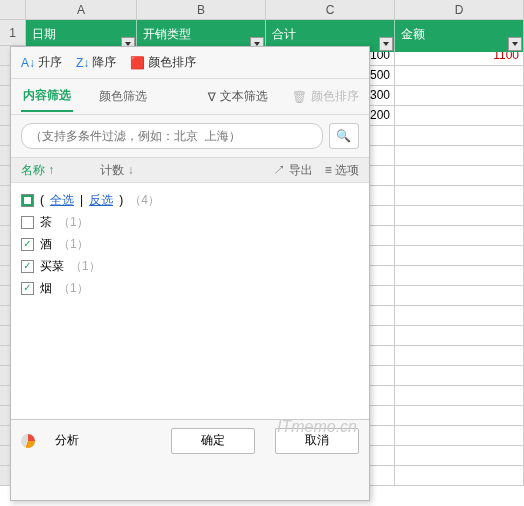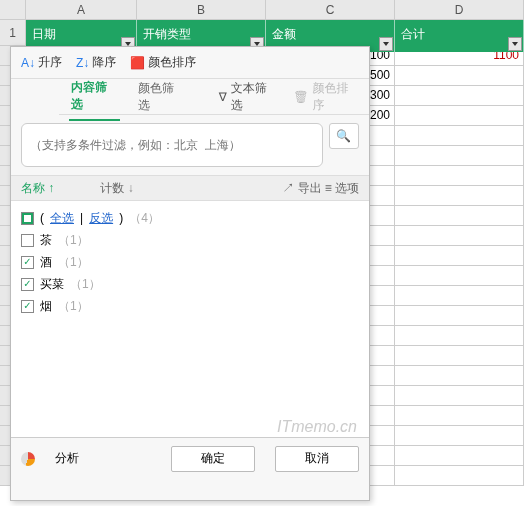--- a/index.html
+++ b/index.html
@@ -12,33 +12,33 @@
 .row{display:flex;height:20px;}
 .hdrcell{background:#1fa463;color:#fff;font-size:14px;padding-left:6px;line-height:26px;height:32px;border-right:1px solid #9ad4b8;position:relative;}
 .row1{height:26px;}
 .dd{position:absolute;right:1px;bottom:1px;width:14px;height:14px;background:#e8e8e8;border:1px solid #999;}
 .dd:after{content:"";position:absolute;top:4px;left:3px;border-left:3px solid transparent;border-right:3px solid transparent;border-top:4px solid #333;}
 .cell{border-right:1px solid #ccc;border-bottom:1px solid #ccc;text-align:right;padding-right:4px;line-height:19px;height:20px;background:#fff;}
 .red{color:#c00000;}
 .panel{position:absolute;top:46px;left:10px;width:360px;height:455px;background:#f7f7f7;border:1px solid #bbb;box-shadow:2px 2px 6px rgba(0,0,0,.2);}
 .p-sort{height:32px;display:flex;align-items:center;gap:14px;padding:0 10px;border-bottom:1px solid #ddd;}
 .sortbtn{display:flex;align-items:center;gap:3px;color:#333;cursor:pointer;}
-.p-tabs{height:36px;display:flex;align-items:center;padding:0 10px;gap:16px;border-bottom:1px solid #ddd;margin-left:48px;}
+.p-tabs{height:36px;display:flex;align-items:center;padding:0 10px;gap:24px;border-bottom:1px solid #ddd;}
 .tab{padding:6px 2px;color:#666;cursor:pointer;}
 .tab.active{color:#1fa463;border-bottom:2px solid #1fa463;font-weight:bold;}
 .spacer{flex:1;}
 .tool{display:flex;align-items:center;gap:4px;color:#555;cursor:pointer;}
 .tool.dis{color:#bbb;}
 .p-search{padding:8px 10px;display:flex;gap:6px;}
-.sinput{flex:1;height:44px;border:1px solid #ccc;border-radius:6px;padding:0 8px;color:#aaa;background:#fff;}
+.sinput{flex:1;height:26px;border:1px solid #ccc;border-radius:11px;padding:0 8px;color:#aaa;background:#fff;}
 .sbtn{width:30px;height:26px;border:1px solid #ccc;border-radius:3px;background:#fff;display:flex;align-items:center;justify-content:center;cursor:pointer;}
 .p-listhdr{height:26px;background:#eee;display:flex;align-items:center;padding:0 10px;border-top:1px solid #ddd;border-bottom:1px solid #ddd;}
 .lh-name{color:#1fa463;}
 .lh-count{margin-left:46px;color:#666;}
-.lh-right{margin-left:auto;display:flex;gap:3px;color:#666;}
+.lh-right{margin-left:auto;display:flex;gap:12px;color:#666;}
 .p-list{background:#fff;height:236px;padding:6px 10px;overflow:auto;}
 .item{display:flex;align-items:center;height:22px;gap:6px;}
 .cb{width:13px;height:13px;border:1px solid #888;background:#fff;display:inline-flex;align-items:center;justify-content:center;}
 .cb.ind{background:#1fa463;}
 .cb.ind:after{content:"";width:7px;height:7px;background:#fff;}
 .cb.chk{background:#fff;}
 .cb.chk:after{content:"✓";color:#1fa463;font-size:10px;line-height:10px;}
 .link{color:#2266cc;text-decoration:underline;cursor:pointer;}
 .cnt{color:#aaa;}
 .wm{position:absolute;right:12px;bottom:64px;color:#ccc;font-style:italic;font-size:16px;}
@@ -59,22 +59,22 @@
     <div class="rownum"></div>
     <div class="ch cA">A</div>
     <div class="ch cB">B</div>
     <div class="ch cC">C</div>
     <div class="ch cD">D</div>
   </div>
   <div class="row row1">
     <div class="rownum" style="height:26px;line-height:26px">1</div>
     <div class="hdrcell cA"><span>日期</span><span class="dd"></span></div>
     <div class="hdrcell cB"><span>开销类型</span><span class="dd"></span></div>
+    <div class="hdrcell cD"><span>合计</span><span class="dd"></span></div>
     <div class="hdrcell cC"><span>金额</span><span class="dd"></span></div>
-    <div class="hdrcell cD"><span>合计</span><span class="dd"></span></div>
   </div>
   <div class="row">
       <div class="rownum"></div>
       <div class="cell cA"></div>
       <div class="cell cB"></div>
       <div class="cell cC">100</div>
       <div class="cell cD red">1100</div>
     </div>
   <div class="row">
       <div class="rownum"></div>

